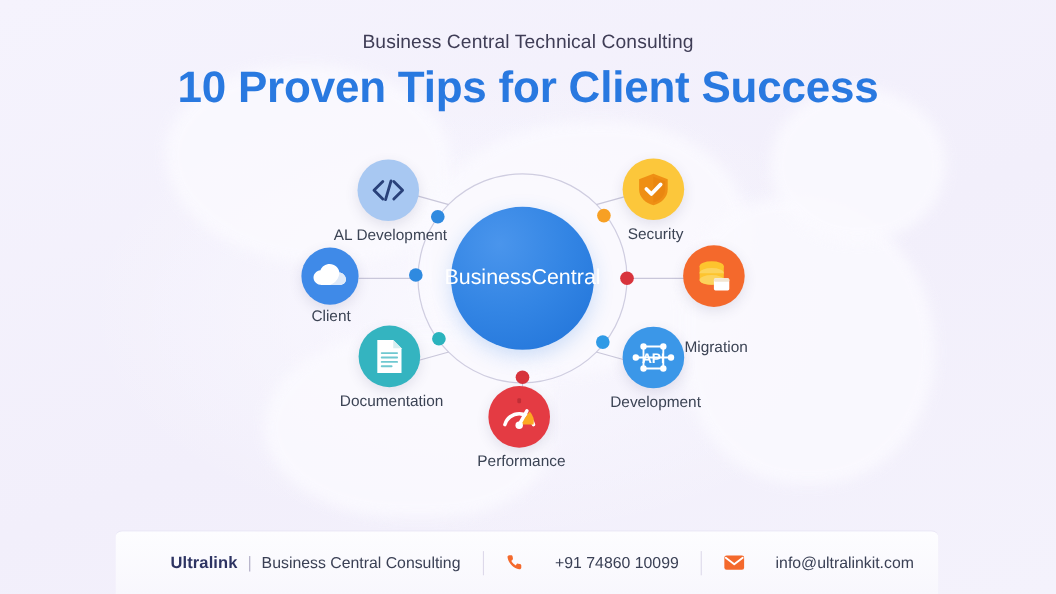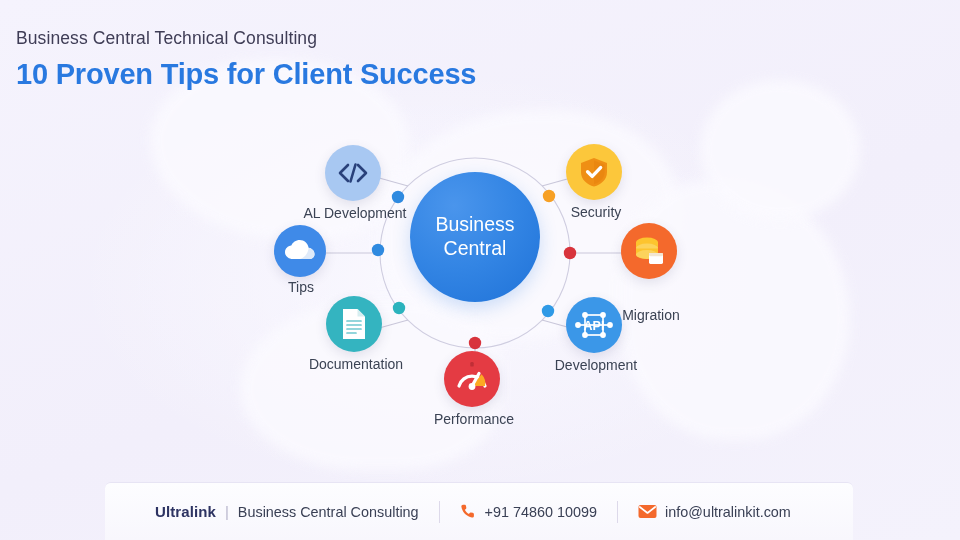--- a/index.html
+++ b/index.html
@@ -28,54 +28,53 @@
     position: absolute;
     background: #fbfaff;
     opacity: .85;
     filter: blur(6px);
   }
 
   
   .header {
     position: absolute;
     top: 28px; left: 0; right: 0;
-    margin-left: 16px;
+    text-align: center;
   }
   .subtitle {
     font-size: 17.5px;
     color: #3f3d56;
     letter-spacing: .1px;
     margin: 0 0 9px 0;
     font-weight: 400;
   }
   .title {
-    font-size: 29px;
+    font-size: 40px;
     font-weight: 700;
     color: #2979e0;
     letter-spacing: -.2px;
     margin: 0;
   }
 
   
   .diagram {
     position: absolute;
     left: 0; top: 0;
     width: 960px; height: 540px;
     pointer-events: none;
   }
 
   .hub {
     position: absolute;
-    left: 410px; top: 172px;
+    left: 410px; top: 188px;
     width: 130px; height: 130px;
     border-radius: 50%;
     background: radial-gradient(circle at 34% 26%, #4a95ec 0%, #3385e4 48%, #1f72d8 100%);
     box-shadow: 0 6px 18px rgba(41,121,224,.22);
     display: flex;
-    flex-direction: column;
     align-items: center;
     justify-content: center;
     color: #ffffff;
     line-height: 1.22;
     text-align: left;
   }
   .hub-line { font-size: 19.5px; font-weight: 400; }
 
   .node {
     position: absolute;
@@ -128,21 +127,21 @@
   .f-text {
     font-size: 14.4px;
     color: #3a4055;
   }
   .f-div {
     width: 1px;
     height: 22px;
     background: #ddd9ea;
     margin: 0 20px;
   }
-  .f-item { display: flex; align-items: center; }
+  .f-item { display: flex; align-items: center; gap: 20px; }
   .f-ic { margin-right: 8px; display: flex; align-items: center; }
 </style>
 </head>
 <body>
 
 <div id="slide">
 
   <div class="wm" style="left:150px;top:60px;width:260px;height:180px;border-radius:48% 52% 40% 60%;"></div>
   <div class="wm" style="left:380px;top:110px;width:300px;height:230px;border-radius:55% 45% 60% 40%;"></div>
   <div class="wm" style="left:620px;top:180px;width:230px;height:260px;border-radius:42% 58% 50% 50%;"></div>
@@ -273,21 +272,21 @@
   </div>
 
   <div class="node" style="left:301px;top:252px;">
     <div class="bubble" style="left:-27px;top:-27px;width:52px;height:52px;background:#3f8ae8;">
       <svg width="34" height="24" viewBox="0 0 34 24">
         <path d="M9.5 20 C5.4 20 2 16.9 2 13.2 C2 9.8 4.8 7 8.3 6.6 C9.6 3.3 12.9 1 16.7 1
                  C21.3 1 25.1 4.4 25.6 8.8 C29 9.3 31.5 12 31.5 15.2 C31.5 17.9 29.2 20 26.4 20 Z" fill="#ffffff"></path>
         <path d="M26.4 20 C29.2 20 31.5 17.9 31.5 15.2 C31.5 12 29 9.3 25.6 8.8 C25.3 13.9 22 18.4 17 20 Z" fill="#dfeaf9"></path>
       </svg>
     </div>
-    <div class="nlabel" style="left:-85px;top:27px;width:170px;">Tips</div>
+    <div class="nlabel" style="left:-85px;top:27px;width:170px;">Client</div>
   </div>
 
   <div class="footer">
     <span class="f-brand">Ultralink</span>
     <span class="f-sep">|</span>
     <span class="f-text">Business Central Consulting</span>
 
     <span class="f-div"></span>
 
     <span class="f-item">

